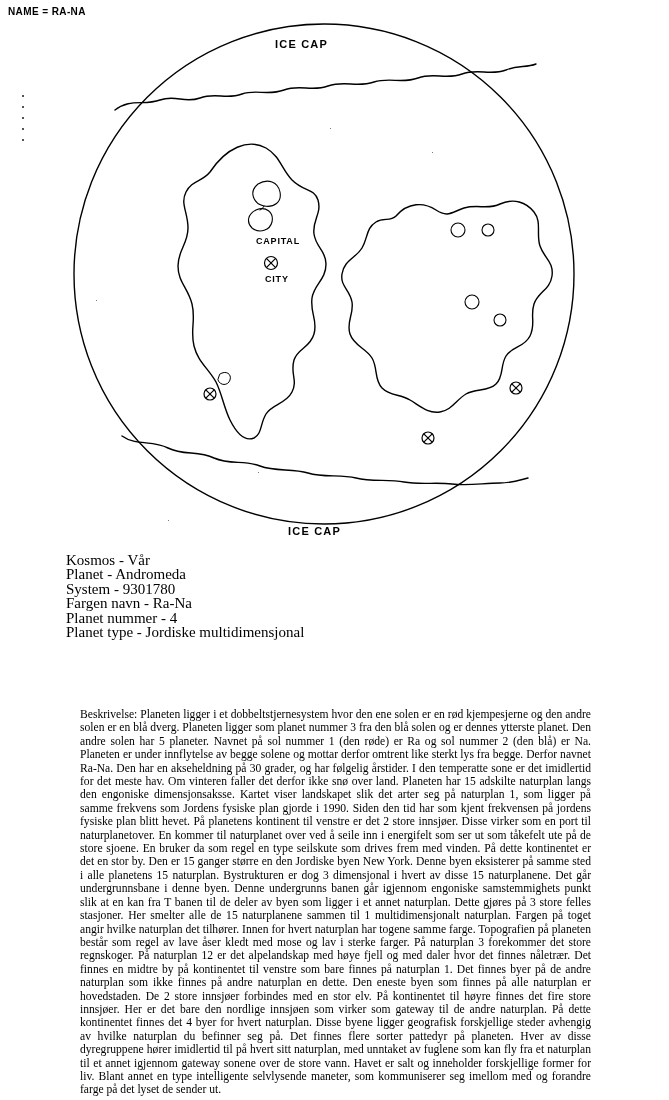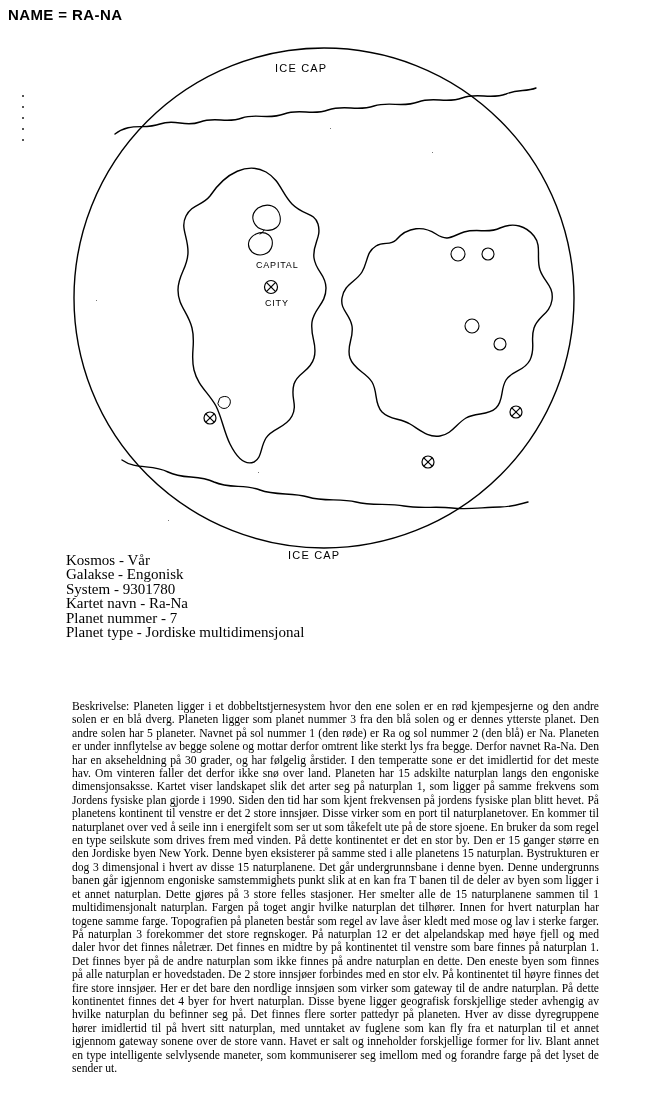--- a/index.html
+++ b/index.html
@@ -18,44 +18,45 @@
   #page {
     position: relative;
     width: 669px;
     height: 1100px;
   }
   .header-name {
     position: absolute;
     top: 6px;
     left: 8px;
     font-family: "Liberation Sans", sans-serif;
-    font-size: 15px;
+    font-size: 10px;
     font-weight: bold;
     letter-spacing: 0.4px;
   }
   .left-ticks {
     position: absolute;
     left: 22px;
     top: 95px;
     width: 3px;
     height: 60px;
   }
   .left-ticks i {
     display: block;
     width: 2px;
     height: 2px;
     background: #555;
     margin-bottom: 9px;
   }
   .planet-wrap {
     position: absolute;
     left: 60px;
-    top: 26px;
+    top: 2px;
     width: 548px;
     height: 560px;
+    font-weight: bold;
   }
   .planet-wrap svg {
     display: block;
   }
   .meta {
     position: absolute;
     left: 66px;
     top: 553px;
     font-size: 15px;
     line-height: 14.4px;
@@ -67,21 +68,21 @@
     position: absolute;
     left: 64px;
     top: 692px;
     width: 543px;
     font-size: 11.6px;
     line-height: 13.4px;
     text-align: justify;
     text-justify: inter-word;
   }
   .body-text p {
-    margin: 8px;
+    margin: 16px;
   }
   .speck {
     position: absolute;
     width: 1px;
     height: 1px;
     background: #777;
   }
 </style>
 </head>
 <body>
@@ -220,24 +221,24 @@
 
       <text x="215" y="46" font-family="Liberation Sans, sans-serif" font-size="11" letter-spacing="1.2">ICE CAP</text>
       <text x="228" y="533" font-family="Liberation Sans, sans-serif" font-size="11" letter-spacing="1.2">ICE CAP</text>
       <text x="196" y="242" font-family="Liberation Sans, sans-serif" font-size="9" letter-spacing="0.8">CAPITAL</text>
       <text x="205" y="280" font-family="Liberation Sans, sans-serif" font-size="9" letter-spacing="0.8">CITY</text>
     </svg>
   </div>
 
   <div class="meta">
     <div>Kosmos - Vår</div>
-    <div>Galakse - Engonisk</div>
+    <div>Planet - Andromeda</div>
     <div>System - 9301780</div>
-    <div>Kartet navn - Ra-Na</div>
-    <div>Planet nummer - 7</div>
+    <div>Fargen navn - Ra-Na</div>
+    <div>Planet nummer - 4</div>
     <div>Planet type - Jordiske multidimensjonal</div>
   </div>
 
   <div class="body-text">
     <p>Beskrivelse: Planeten ligger i et dobbeltstjernesystem hvor den ene solen er en rød kjempesjerne og den andre solen er en blå dverg. Planeten ligger som planet nummer 3 fra den blå solen og er dennes ytterste planet. Den andre solen har 5 planeter. Navnet på sol nummer 1 (den røde) er Ra og sol nummer 2 (den blå) er Na. Planeten er under innflytelse av begge solene og mottar derfor omtrent like sterkt lys fra begge. Derfor navnet Ra-Na. Den har en akseheldning på 30 grader, og har følgelig årstider. I den temperatte sone er det imidlertid for det meste hav. Om vinteren faller det derfor ikke snø over land. Planeten har 15 adskilte naturplan langs den engoniske dimensjonsaksse. Kartet viser landskapet slik det arter seg på naturplan 1, som ligger på samme frekvens som Jordens fysiske plan gjorde i 1990. Siden den tid har som kjent frekvensen på jordens fysiske plan blitt hevet. På planetens kontinent til venstre er det 2 store innsjøer. Disse virker som en port til naturplanetover. En kommer til naturplanet over ved å seile inn i energifelt som ser ut som tåkefelt ute på de store sjoene. En bruker da som regel en type seilskute som drives frem med vinden. På dette kontinentet er det en stor by. Den er 15 ganger større en den Jordiske byen New York. Denne byen eksisterer på samme sted i alle planetens 15 naturplan. Bystrukturen er dog 3 dimensjonal i hvert av disse 15 naturplanene. Det går undergrunnsbane i denne byen. Denne undergrunns banen går igjennom engoniske samstemmighets punkt slik at en kan fra T banen til de deler av byen som ligger i et annet naturplan. Dette gjøres på 3 store felles stasjoner. Her smelter alle de 15 naturplanene sammen til 1 multidimensjonalt naturplan. Fargen på toget angir hvilke naturplan det tilhører. Innen for hvert naturplan har togene samme farge. Topografien på planeten består som regel av lave åser kledt med mose og lav i sterke farger. På naturplan 3 forekommer det store regnskoger. På naturplan 12 er det alpelandskap med høye fjell og med daler hvor det finnes nåletrær. Det finnes en midtre by på kontinentet til venstre som bare finnes på naturplan 1. Det finnes byer på de andre naturplan som ikke finnes på andre naturplan en dette. Den eneste byen som finnes på alle naturplan er hovedstaden. De 2 store innsjøer forbindes med en stor elv. På kontinentet til høyre finnes det fire store innsjøer. Her er det bare den nordlige innsjøen som virker som gateway til de andre naturplan. På dette kontinentet finnes det 4 byer for hvert naturplan. Disse byene ligger geografisk forskjellige steder avhengig av hvilke naturplan du befinner seg på. Det finnes flere sorter pattedyr på planeten. Hver av disse dyregruppene hører imidlertid til på hvert sitt naturplan, med unntaket av fuglene som kan fly fra et naturplan til et annet igjennom gateway sonene over de store vann. Havet er salt og inneholder forskjellige former for liv. Blant annet en type intelligente selvlysende maneter, som kommuniserer seg imellom med og forandre farge på det lyset de sender ut.</p>
   </div>
 
 </div>
 
 </body></html>

